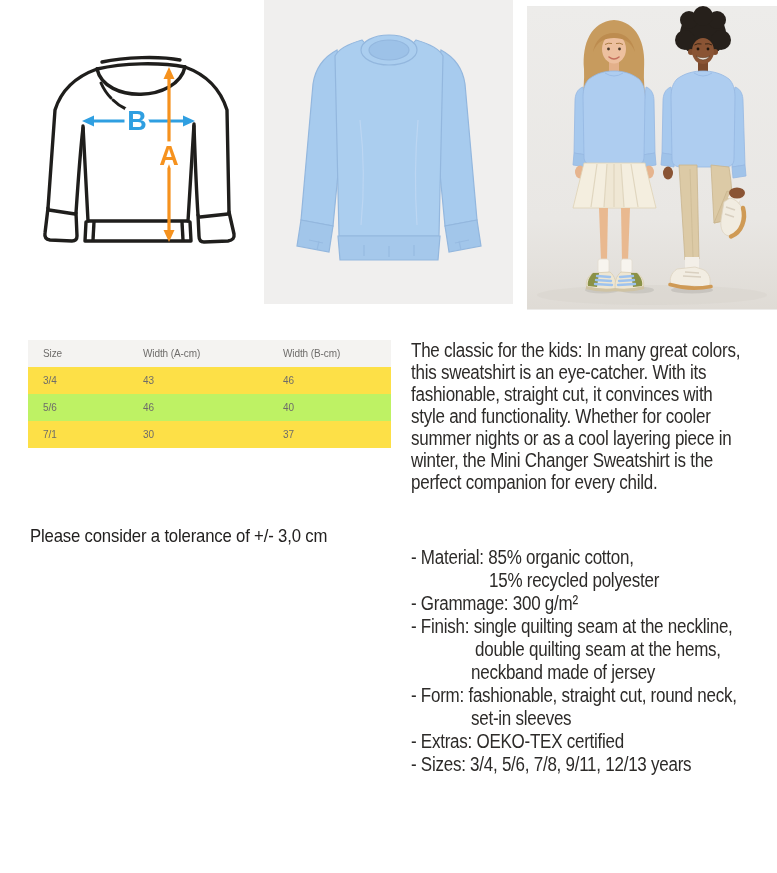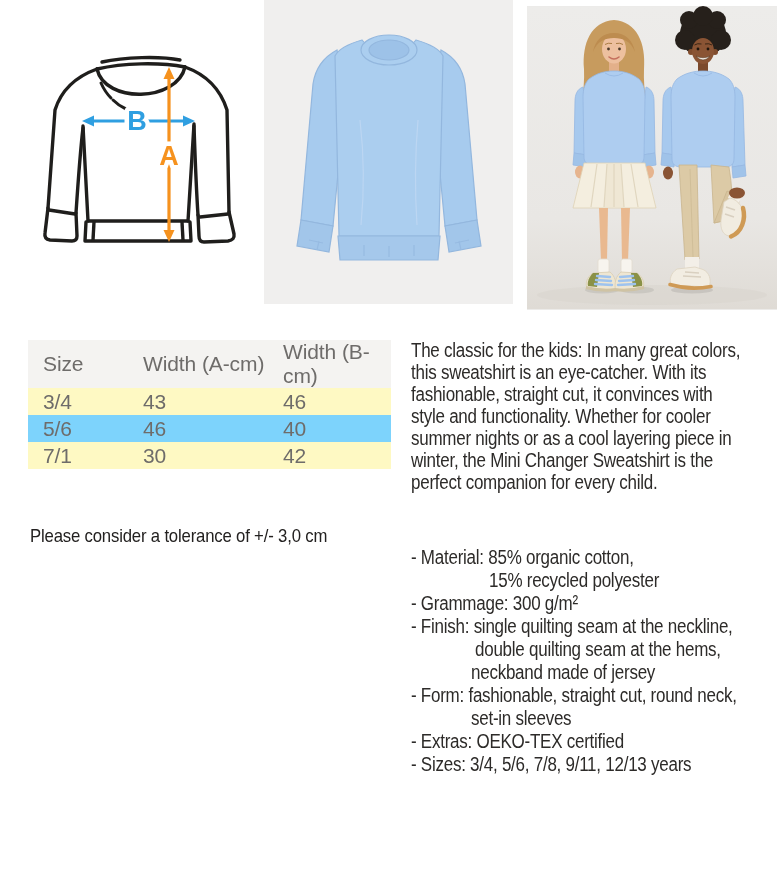--- a/index.html
+++ b/index.html
@@ -19,29 +19,29 @@
     font-family:"Liberation Sans", sans-serif; font-weight:bold; font-size:27px;
     paint-order:stroke; stroke:#ffffff; stroke-width:9px; stroke-linejoin:round;
   }
   .lbl-a { fill:#f6921e; }
   .lbl-b { fill:#2f9fe1; }
 
   
   .size-table {
     position:absolute; left:28px; top:340px; width:363px;
     border-collapse:collapse; table-layout:fixed;
-    font-size:21px; color:#6e6c6a; letter-spacing:-0.1px;
+    font-size:10px; color:#6e6c6a; letter-spacing:-0.1px;
   }
   .size-table th, .size-table td {
     height:27px; font-weight:normal; text-align:left; vertical-align:middle; padding:0;
   }
   .size-table th:first-child, .size-table td:first-child { padding-left:15px; }
   .size-table thead tr { background:#f4f3f1; }
-  .size-table tbody tr.shade { background:#fef9c3; }
-  .size-table tbody tr.plain { background:#7dd3fc; }
+  .size-table tbody tr.shade { background:#fde047; }
+  .size-table tbody tr.plain { background:#bef264; }
 
   .tolerance {
     position:absolute; left:30px; top:525px; font-size:19px; color:#232120;
     white-space:nowrap;
   }
   .tolerance .sq, .desc-line .sq, .det-line .sq {
     display:inline-block; transform:scaleX(0.88); transform-origin:left center;
     white-space:nowrap; letter-spacing:-0.2px;
   }
 
@@ -265,21 +265,21 @@
         <td>46</td>
       </tr>
       <tr class="plain">
         <td>5/6</td>
         <td>46</td>
         <td>40</td>
       </tr>
       <tr class="shade">
         <td>7/1</td>
         <td>30</td>
-        <td>42</td>
+        <td>37</td>
       </tr>
     </tbody>
   </table>
 
   <div class="tolerance">
     <span class="sq">Please consider a tolerance of +/- 3,0 cm</span>
   </div>
 
   <div class="description">
     <div class="desc-line"><span class="sq">The classic for the kids: In many great colors,</span></div>

